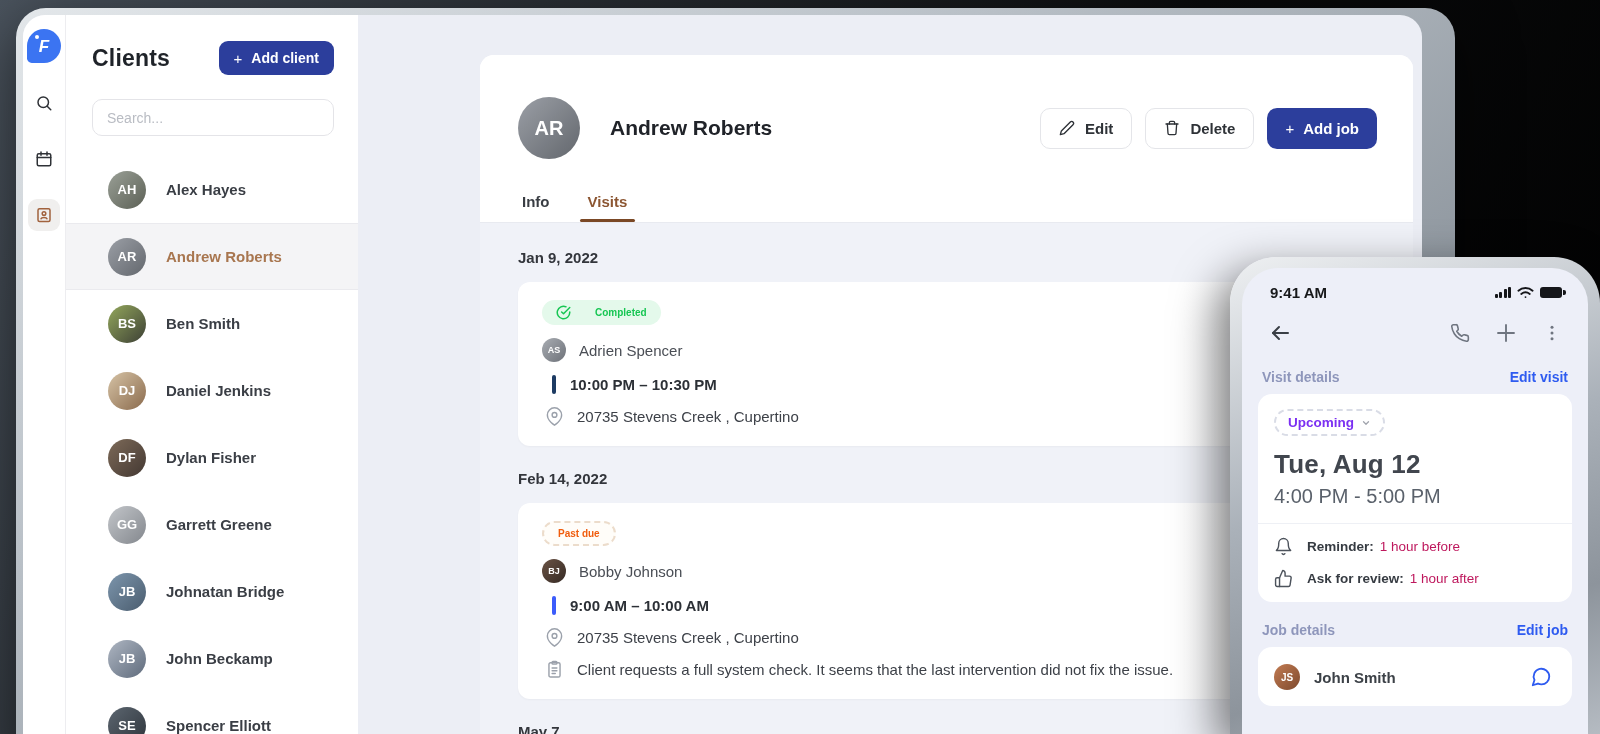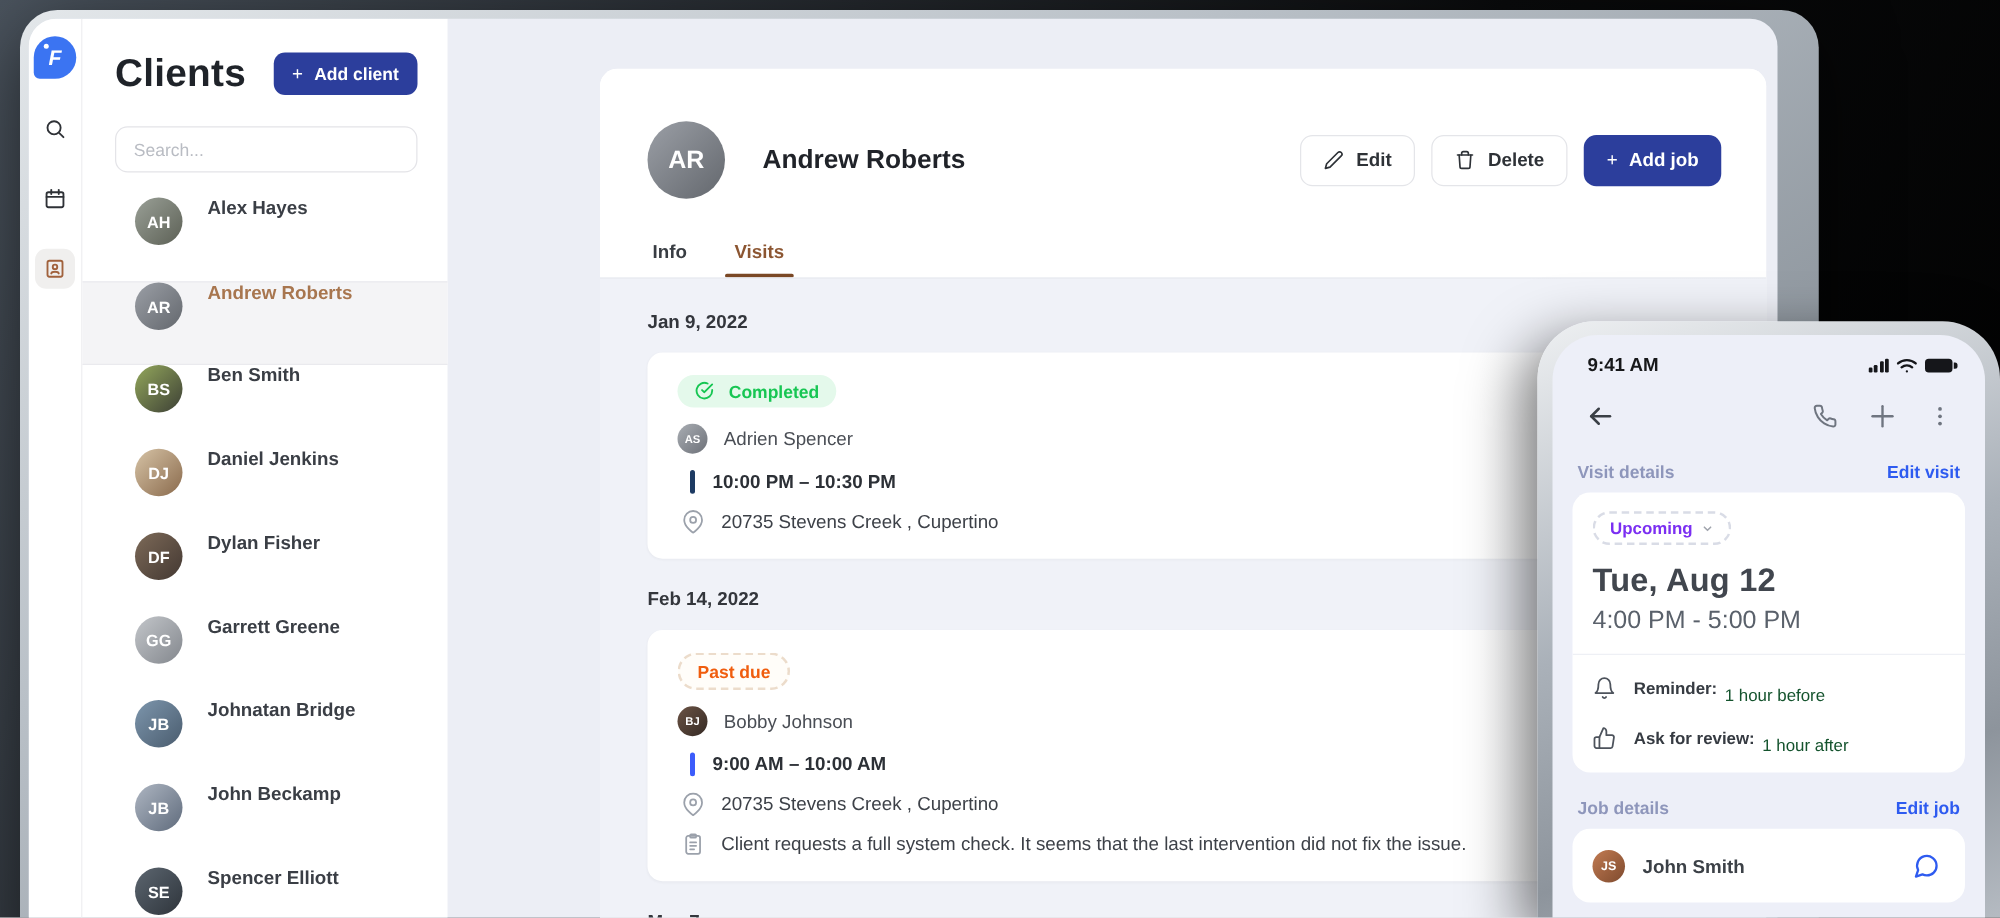--- a/index.html
+++ b/index.html
@@ -29,32 +29,32 @@
   .logo-glyph{ color:#fff; font-weight:800; font-style:italic; font-size:17px; position:relative; line-height:1;}
   .logo-glyph::before{ content:""; position:absolute; left:-4px; top:-3px; width:4px; height:4px;
     border-radius:50%; background:#fff;}
   .rail-btn{ background:none; border:none; width:32px; height:32px; margin-top:24px;
     display:flex; align-items:center; justify-content:center; cursor:pointer; border-radius:9px; color:#2f3237;}
   .rail-btn.active{ background:#f0efee; color:#a1623d; }
   .rail-btn svg{ width:18px; height:18px; }
   
   .clients{ width:292px; flex:0 0 292px; background:#fff; }
   .clients-head{ display:flex; align-items:center; justify-content:space-between; padding:26px 24px 0 26px;}
-  .clients-title{ font-size:31px; font-weight:700; color:#1f2329; letter-spacing:.2px;}
+  .clients-title{ font-size:23px; font-weight:700; color:#1f2329; letter-spacing:.2px;}
   .btn-navy{ background:#2c3e9c; color:#fff; border:none; border-radius:9px;
     display:inline-flex; align-items:center; gap:9px; font-weight:700; cursor:pointer;
     font-family:inherit;}
   .btn-add-client{ font-size:14px; padding:9px 15px;}
   .plus-glyph{ font-size:15px; font-weight:400; line-height:1;}
   .search-wrap{ padding:24px 24px 0 26px;}
   .search-input{ width:100%; height:37px; border:1px solid #e4e4e8; border-radius:10px;
     padding:0 14px; font-size:14px; color:#3a3e44; outline:none; font-family:inherit; background:#fff;}
   .search-input::placeholder{ color:#b9bcc3; }
   .client-list{ margin-top:20px; }
-  .client-row{ height:67px; display:flex; align-items:flex-start; padding-left:42px; cursor:pointer; }
+  .client-row{ height:67px; display:flex; align-items:center; padding-left:42px; cursor:pointer; }
   .client-row.selected{ background:#f4f4f6; border-top:1px solid #eaeaee; border-bottom:1px solid #eaeaee;}
   .client-name{ margin-left:20px; font-size:15px; font-weight:600; color:#3a3e45;}
   .client-row.selected .client-name{ color:#a8764f; }
   
   .avatar{ border-radius:50%; display:flex; align-items:center; justify-content:center;
     color:#fff; font-weight:700; flex:0 0 auto; }
   .av38{ width:38px; height:38px; font-size:13px;}
   .av62{ width:62px; height:62px; font-size:20px;}
   .av24{ width:24px; height:24px; font-size:9px;}
   .av26{ width:26px; height:26px; font-size:10px;}
@@ -84,21 +84,21 @@
   .tab.active{ color:#8c5632; }
   .tab.active::after{ content:""; position:absolute; left:-4px; right:-4px; bottom:0;
     height:3px; background:#7a4825; border-radius:2px;}
   
   .visits{ background:#f0f2f8; flex:1; padding:12px 0 0 38px; position:relative; border-top:1px solid #e8eaf0;}
   .visits::after{ content:""; position:absolute; top:0; right:0; bottom:0; width:230px;
     background:linear-gradient(to right, rgba(240,242,248,0), #f0f2f8 72%); pointer-events:none;}
   .group-date{ font-size:15px; font-weight:700; color:#33363c; margin:14px 0 16px;}
   .visit-card{ width:728px; background:#fff; border-radius:12px; padding:18px 24px 20px;
     box-shadow:0 1px 2px rgba(40,45,60,.04); margin-bottom:24px;}
-  .badge{ display:inline-flex; gap:12px; font-size:14px; font-weight:700;
+  .badge{ display:inline-flex; align-items:center; gap:24px; font-size:10px; font-weight:700;
     padding:5px 14px; border-radius:999px; cursor:default;}
   .badge svg{ width:15px; height:15px;}
   .badge-completed{ background:#e4f9eb; color:#17c653; }
   .badge-pastdue{ background:#fffdf9; color:#f05d0e; border:2px dashed #ecdccb; }
   .vrow{ display:flex; align-items:center; margin-top:13px; }
   .vrow-text{ font-size:15px; color:#4a4e55; margin-left:13px;}
   .tbar{ width:4px; height:19px; border-radius:2px; margin:0 14px 0 10px;}
   .tbar-navy{ background:#1d3b63; } .tbar-blue{ background:#3c5cfb; }
   .time-text{ font-size:15px; font-weight:700; color:#2c3036; }
   .vrow .ficon{ width:19px; height:19px; color:#9ba1ab; margin-left:3px;}
@@ -136,21 +136,21 @@
   .prow{ display:flex; align-items:center; margin-top:14px;}
   .prow-name{ font-size:15px; font-weight:600; color:#3c4147; margin-left:14px; flex:1;}
   .date-block{ display:flex; align-items:stretch; margin-top:13px;flex-direction:column;}
   .vbar-red{ width:5px; border-radius:3px; background:#f4677d; margin-right:18px;}
   .pdate{ font-size:26px; font-weight:700; color:#41464e; letter-spacing:.2px;}
   .ptime{ font-size:20px; color:#5a616b; margin-top:5px;}
   .full-divider{ height:1px; background:#eef0f5; margin:15px -16px 0;}
   .info-row{ display:flex; align-items:center; margin-top:13px; font-size:13.5px;}
   .info-row .ficon{ width:19px; height:19px; color:#4d535c; }
   .info-label{ font-weight:700; color:#363b42; margin-left:14px;}
-  .info-value{ color:#14532d; margin-left:6px;margin-top:12px;}
+  .info-value{ color:#be185d; margin-left:6px;}
   .chat-btn{ color:#2e5bf0; }
   .ficon{ flex:0 0 auto; }
 </style>
 </head>
 <body>
 
 <div class="laptop">
   <div class="app">
 
     <aside class="rail">

